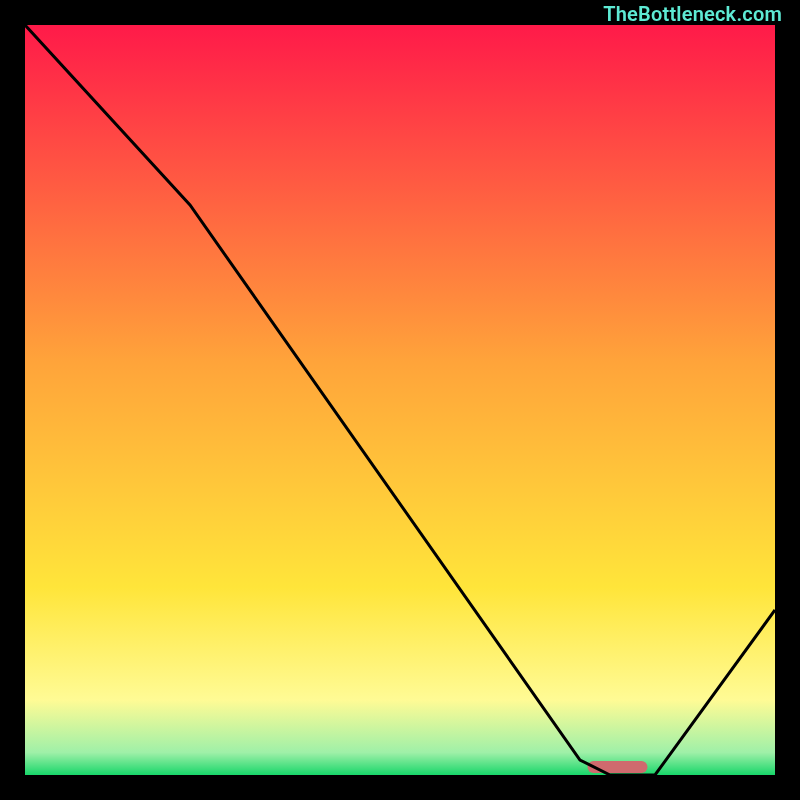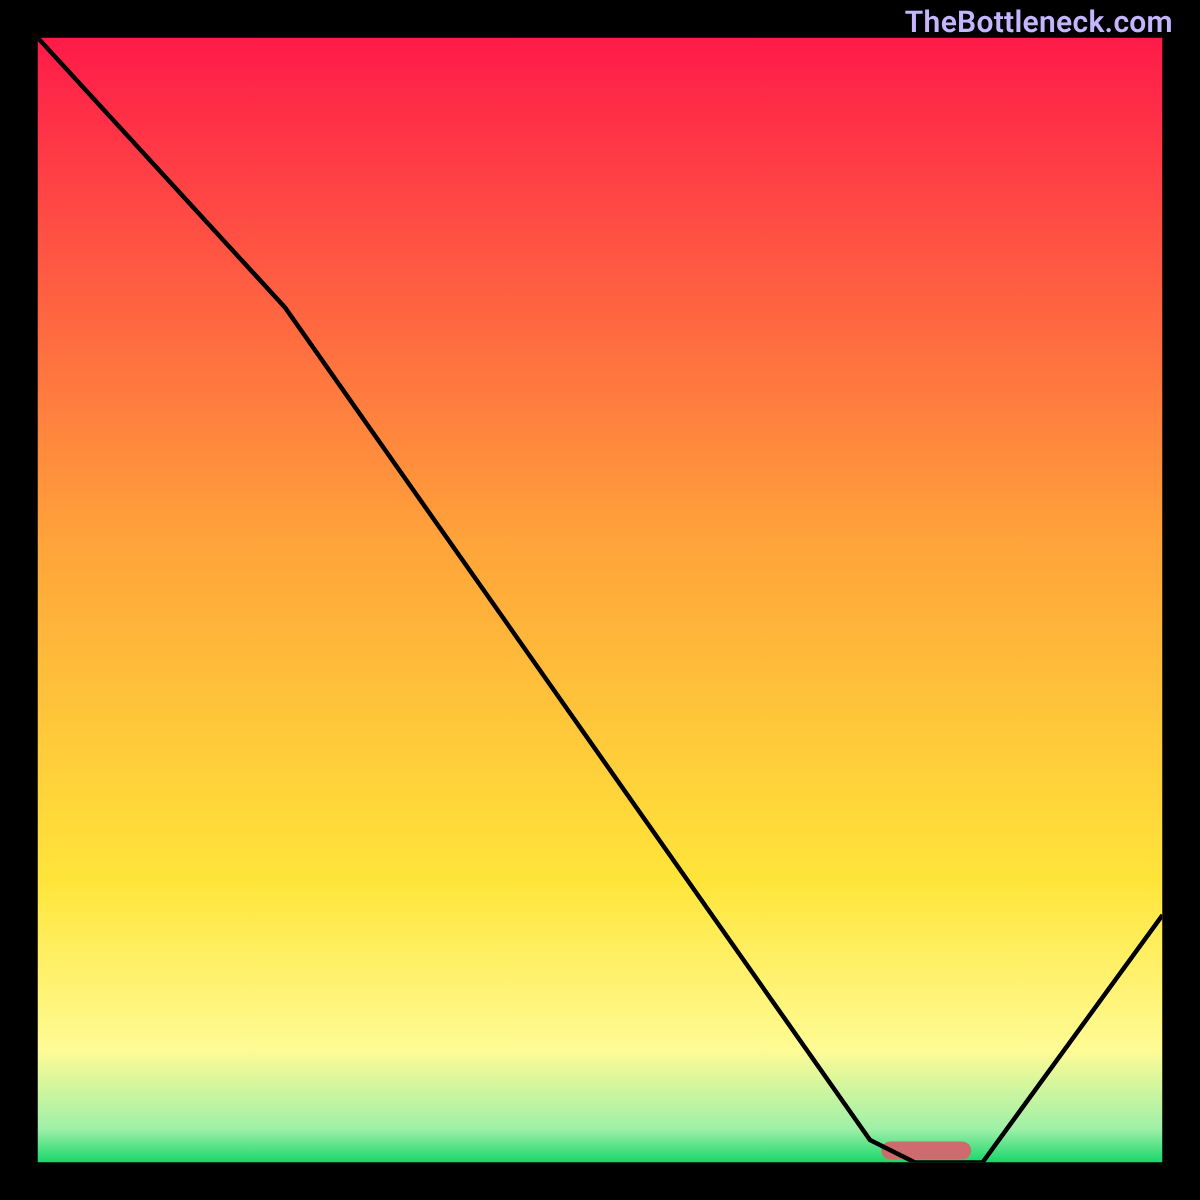--- a/index.html
+++ b/index.html
@@ -20,21 +20,21 @@
     left: 25px;
     top: 25px;
     width: 750px;
     height: 750px;
   }
   .watermark {
     position: absolute;
     top: 4px;
     right: 18px;
     font: 600 20px/1 -apple-system, BlinkMacSystemFont, "Segoe UI", Roboto, sans-serif;
-    color: #c4b5fd;
+    color: #5eead4;
     letter-spacing: 0.2px;
   }
   svg { display: block; }
 </style>
 </head>
 <body>
 
 <div class="stage">
   <div class="watermark">TheBottleneck.com</div>
 

